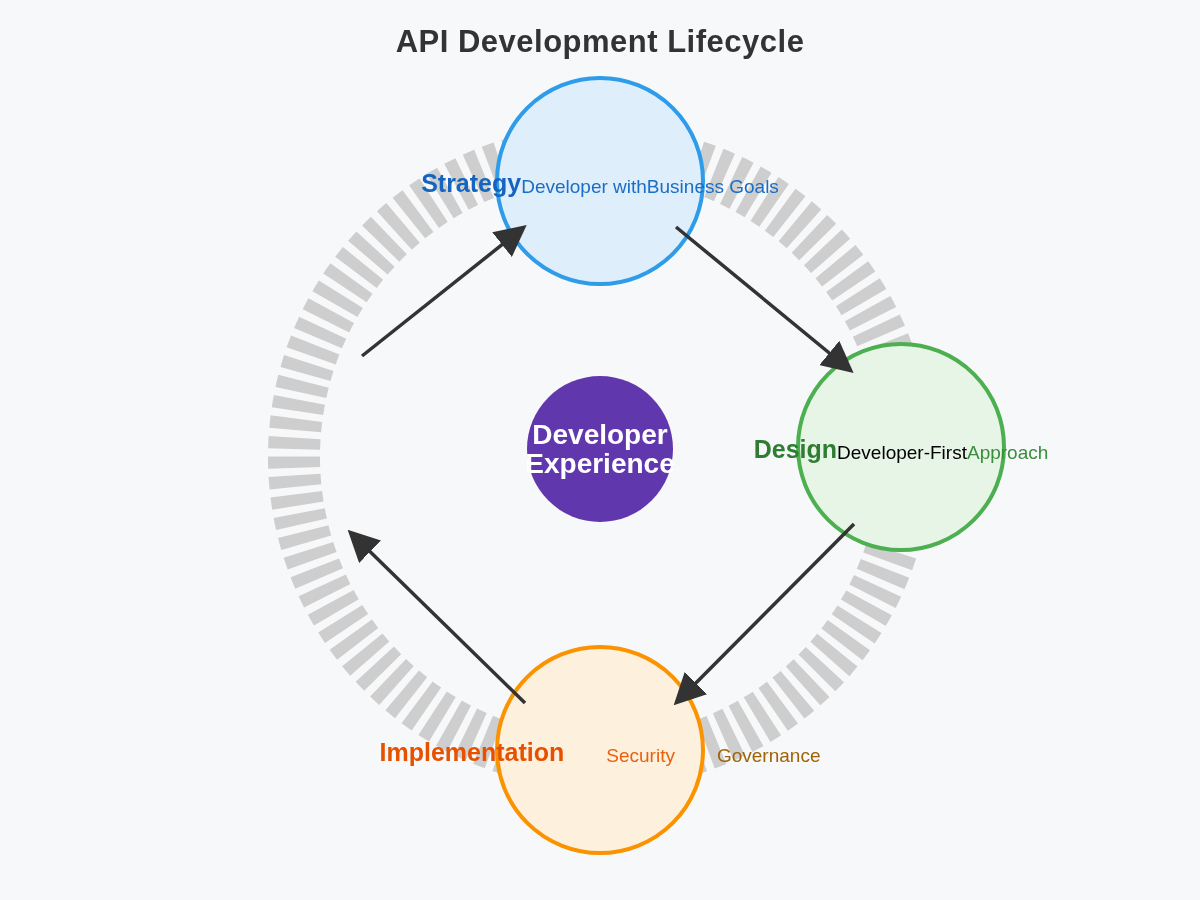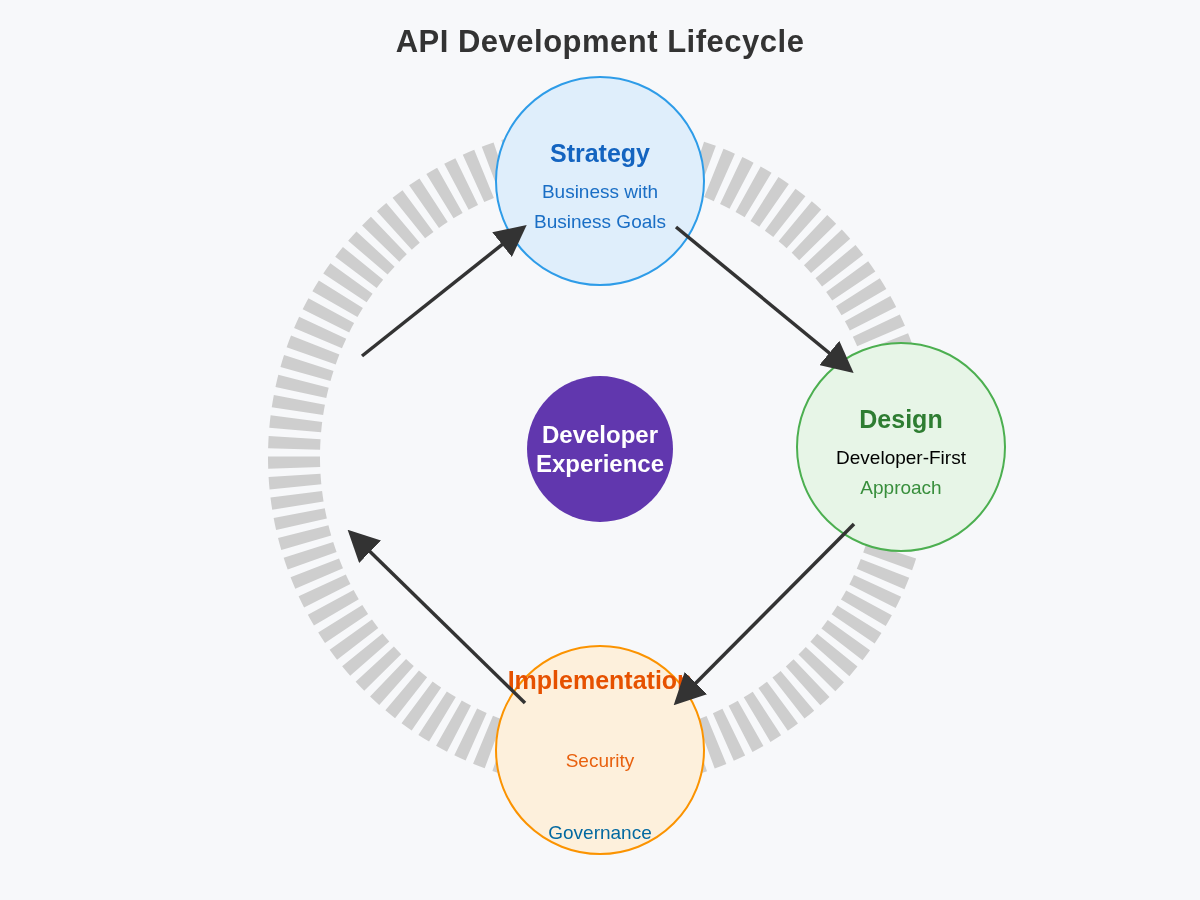--- a/index.html
+++ b/index.html
@@ -32,24 +32,24 @@
     width:1200px;
     height:900px;
   }
   .ring-layer{z-index:0;}
   .arrow-layer{z-index:3;pointer-events:none;}
   .node{
     position:absolute;
     width:210px;
     height:210px;
     border-radius:50%;
-    border:2px solid #a16207;
+    border:4px solid #a16207;
     box-sizing:border-box;
     display:flex;
-    flex-direction:column;
+    flex-direction:row;
     align-items:center;
     justify-content:center;
     text-align:center;
     padding-top:12px;
     z-index:1;
   }
   .node-strategy{left:495px;top:76px;}
   .node-design{left:796px;top:342px;}
   .node-implementation{left:495px;top:645px;gap:42px;}
   .node-measurement{left:194px;top:342px;}
@@ -73,53 +73,53 @@
     height:146px;
     border-radius:50%;
     display:flex;
     flex-direction:column;
     align-items:center;
     justify-content:center;
     text-align:center;
     z-index:2;
   }
   .center-line{
-    font-size:24px;
+    font-size:28px;
     font-weight:bold;
     line-height:29px;
     white-space:nowrap;
   }
 </style>
 </head>
 <body style="background: rgb(247, 248, 250);">
 
 <div class="stage" style="background: rgb(247, 248, 250);">
 
   <div class="page-title" style="color: rgb(51, 51, 51);">API Development Lifecycle</div>
 
   <svg class="layer ring-layer" viewBox="0 0 1200 900">
     <circle id="ring-circle" cx="600" cy="457" r="306" fill="none" stroke="#cecece" stroke-width="52" stroke-dasharray="11.5 7.5"></circle>
   </svg>
 
   <div class="node node-strategy" style="border-color: rgb(46, 156, 232); background: rgb(223, 238, 251);">
     <div class="node-title" style="color: rgb(20, 100, 192);">Strategy</div>
-    <div class="node-sub" style="color: rgb(26, 110, 197);">Business with</div>
+    <div class="node-sub" style="color: rgb(26, 110, 197);">Developer with</div>
     <div class="node-sub" style="color: rgb(26, 110, 197);">Business Goals</div>
   </div>
 
   <div class="node node-design" style="border-color: rgb(76, 175, 80); background: rgb(231, 245, 231);">
     <div class="node-title" style="color: rgb(46, 125, 50);">Design</div>
     <div class="node-sub" style="color: #000000;">Developer-First</div>
     <div class="node-sub" style="color: rgb(56, 142, 60);">Approach</div>
   </div>
 
   <div class="node node-implementation" style="border-color: rgb(251, 147, 0); background: rgb(253, 240, 220);">
     <div class="node-title" style="color: rgb(230, 81, 0);">Implementation</div>
     <div class="node-sub" style="color: rgb(232, 97, 15);">Security</div>
-    <div class="node-sub" style="color: #0369a1; text-align: center;">Governance</div>
+    <div class="node-sub" style="color: #a16207; text-align: center;">Governance</div>
   </div>
 
 
   <div class="center-node" id="center-node" style="background: rgb(97, 55, 174); color: rgb(255, 255, 255);">
     <div class="center-line">Developer</div>
     <div class="center-line">Experience</div>
   </div>
 
   <svg class="layer arrow-layer" viewBox="0 0 1200 900">
     <defs>

